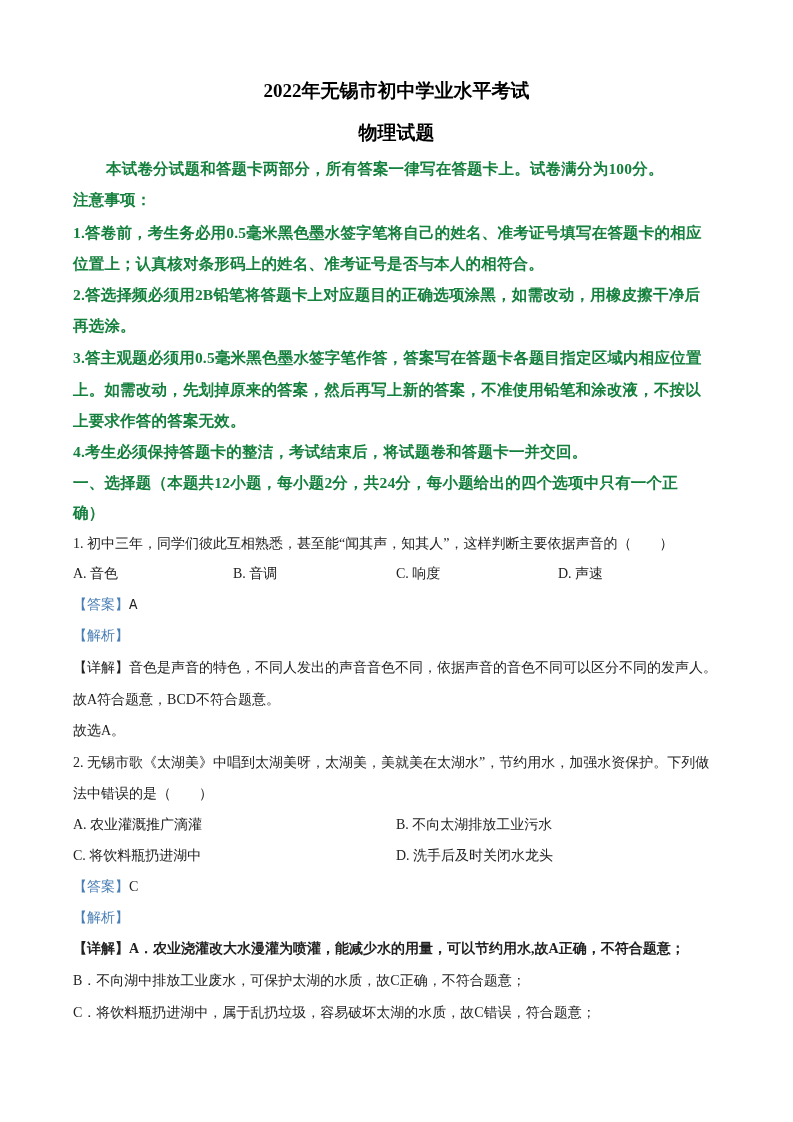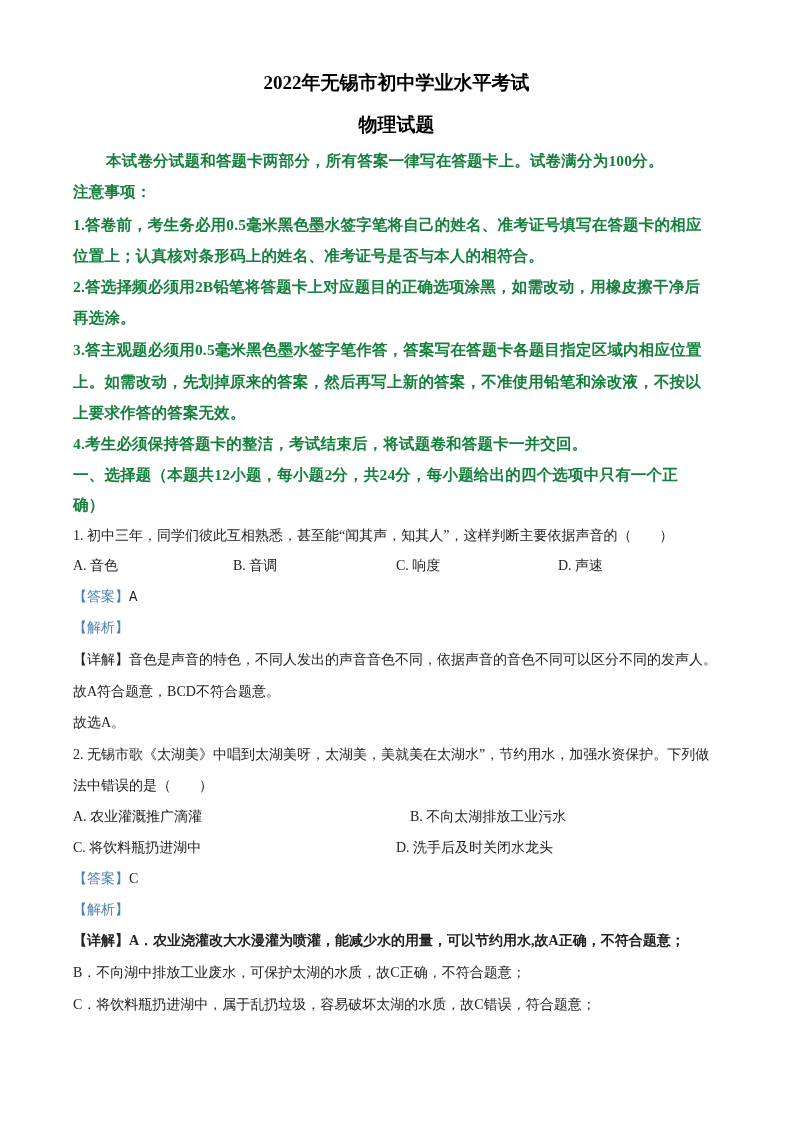--- a/index.html
+++ b/index.html
@@ -1,17 +1,17 @@
 <!DOCTYPE html>
 <html><head>
 <meta charset="utf-8">
 <style>
   html, body { margin: 0; padding: 0; background: #ffffff; }
   body { width: 793px; height: 1122px; position: relative; overflow: hidden; color: #111; }
-  .page { position: absolute; left: 0; top: 0; width: 793px; height: 968px; }
+  .page { position: absolute; left: 0; top: 8px; width: 793px; height: 968px; }
   .serif { font-family: "Liberation Serif", "DejaVu Serif", serif; }
   .line { position: absolute; left: 73px; white-space: nowrap; }
   .bold { font-weight: bold; font-size: 15.5px; letter-spacing: 0.2px; color: #15803d; }
   .title { position: absolute; left: 0; width: 793px; text-align: center; font-weight: bold; color: #000; }
   .title1 { top: 70px; font-size: 19px; }
   .title2 { top: 112px; font-size: 19px; }
   .normal { font-size: 14px; color: #222; }
   .lbl { color: #4a7fb5; }
   .choice { position: absolute; white-space: nowrap; font-size: 14px; color: #222; }
 </style>
@@ -53,21 +53,21 @@
   <div class="line normal" style="top:651px;">
     <span>【详解】</span><span>音色是声音的特色，不同人发出的声音音色不同，依据声音的音色不同可以区分不同的发声人。</span>
   </div>
   <div class="line normal" style="top:683px;">故A符合题意，BCD不符合题意。</div>
   <div class="line normal" style="top:714px;">故选A。</div>
 
   <div class="line normal" style="top:746px;">2. 无锡市歌《太湖美》中唱到太湖美呀，太湖美，美就美在太湖水”，节约用水，加强水资保护。下列做</div>
   <div class="line normal" style="top:777px;">法中错误的是（　　）</div>
 
   <div class="choice" style="left:73px; top:808px;">A.  农业灌溉推广滴灌</div>
-  <div class="choice" style="left:396px; top:808px;margin-left:14px;">B.  不向太湖排放工业污水</div>
+  <div class="choice" style="left:396px; top:808px;">B.  不向太湖排放工业污水</div>
   <div class="choice" style="left:73px; top:839px;">C.  将饮料瓶扔进湖中</div>
   <div class="choice" style="left:396px; top:839px;">D.  洗手后及时关闭水龙头</div>
 
   <div class="line normal" style="top:870px;">
     <span class="lbl">【答案】</span><span>C</span>
   </div>
   <div class="line normal" style="top:901px;">
     <span class="lbl">【解析】</span>
   </div>
   <div class="line normal" style="top:932px;font-weight:bold;">

